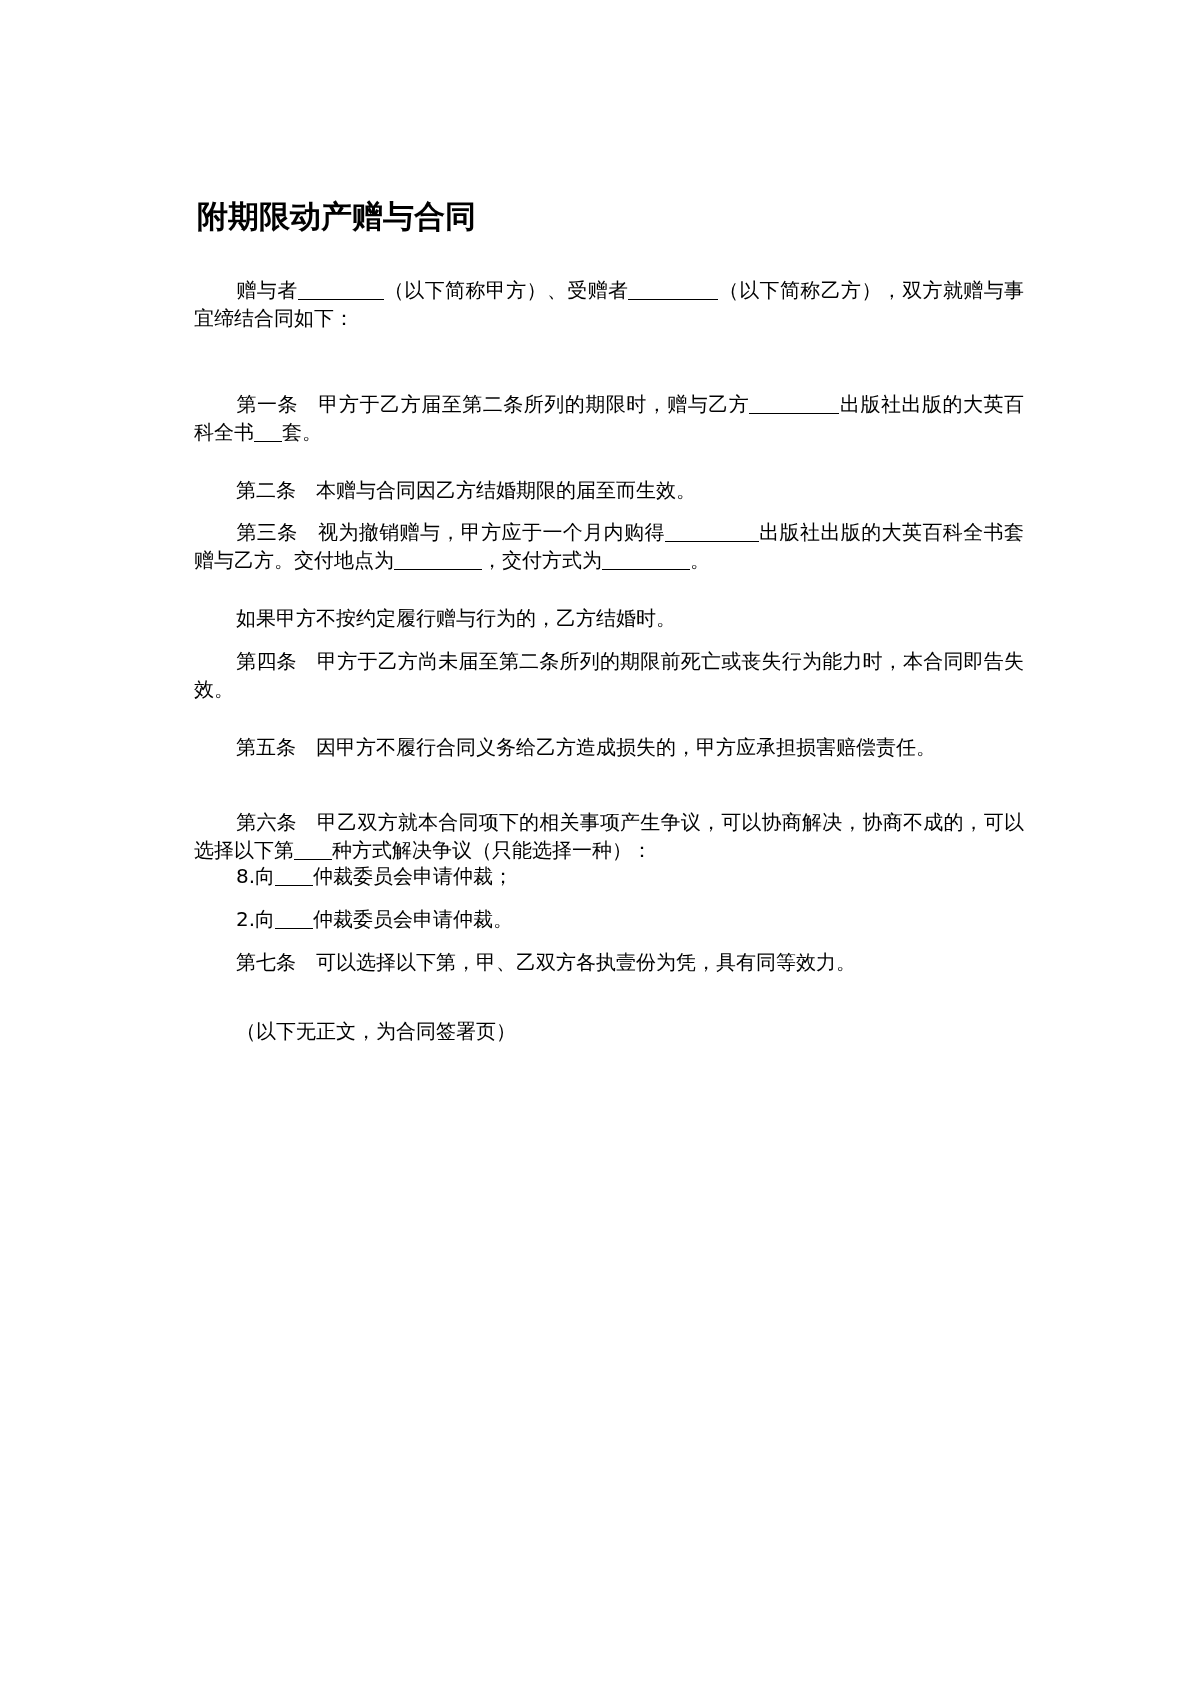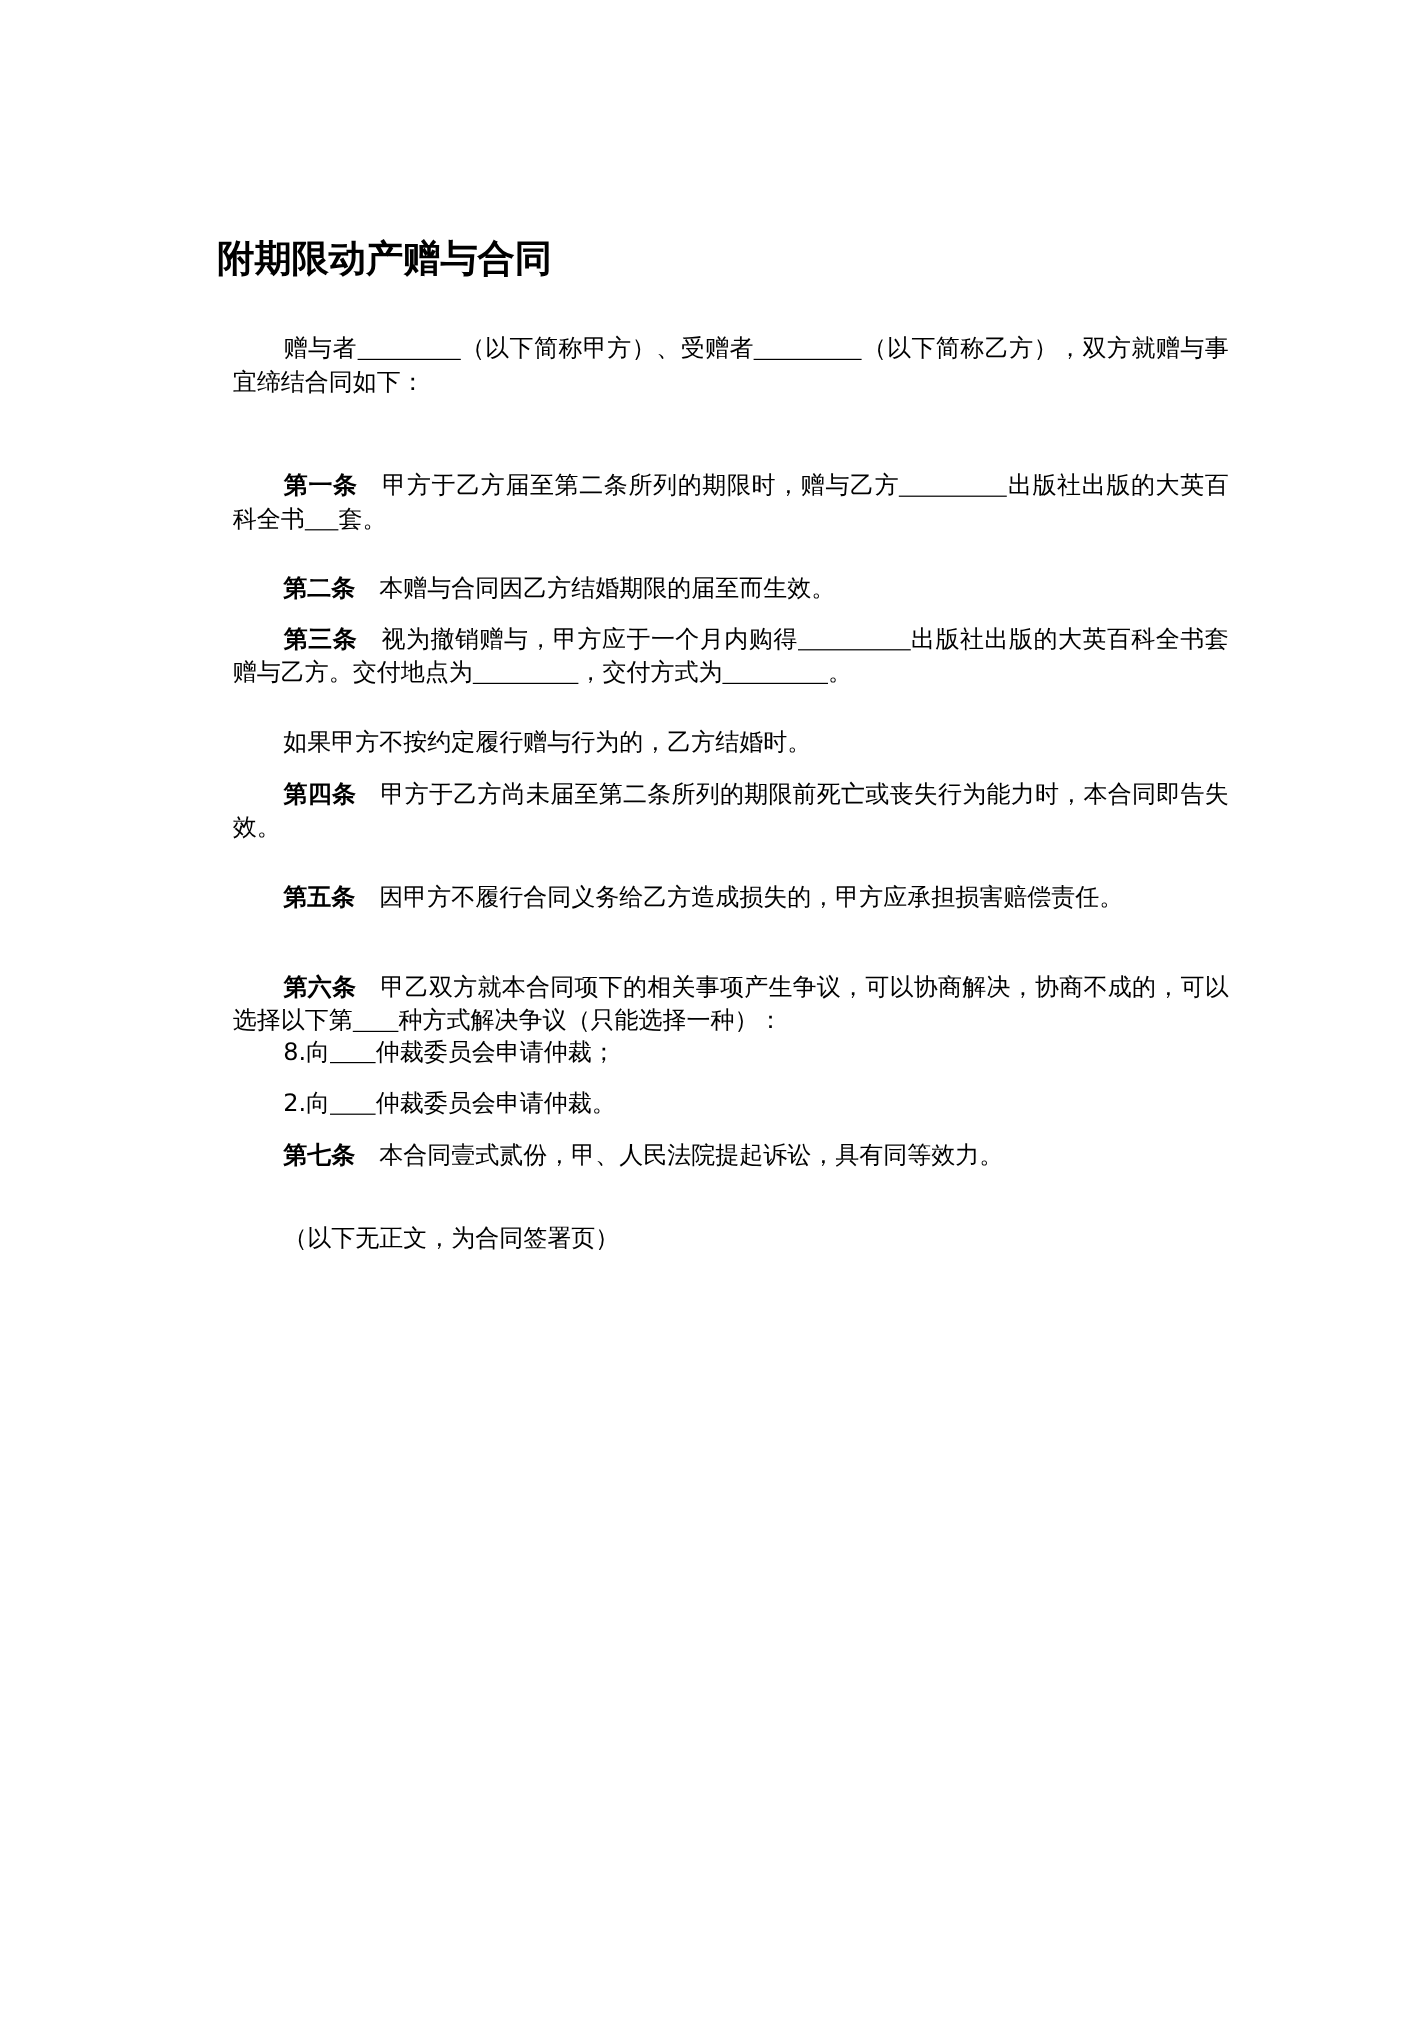--- a/index.html
+++ b/index.html
@@ -1,24 +1,24 @@
 <!DOCTYPE html>
 <html><head>
 <meta charset="utf-8">
 <style>
   html, body { margin: 0; padding: 0; background: #ffffff; }
   body { width: 1190px; height: 1683px; position: relative; overflow: hidden;
          font-family: "DejaVu Sans", "Liberation Sans", sans-serif; color: #000; }
   .page { position: absolute; left: 181px; top: 0; width: 830px; }
-  .title { position: absolute; top: 196px; left: 0; font-size: 31px; font-weight: bold;
+  .title { position: absolute; top: 196px; left: 16px; font-size: 31px; font-weight: bold;
            letter-spacing: 0px; white-space: nowrap; line-height: 40px; }
   .para { position: absolute; left: 0; width: 830px; font-size: 20px; line-height: 28px;
           text-align: justify; margin-left: 13px; }
   .para .ind { display: inline-block; width: 42px; }
-  .b { font-weight: bold; }
+  .b { font-weight: normal; }
   .gap { display: inline-block; width: 20px; }
   .blank { display: inline-block; border-bottom: 1px solid #000; height: 20px; vertical-align: -3px; }
   .w90 { width: 86px; } .w88 { width: 90px; } .w24 { width: 40px; } .w36 { width: 38px; }
   .w92 { width: 94px; } .w70 { width: 88px; }
 </style>
 </head>
 <body>
 
 <div class="page">
   <div class="title">附期限动产赠与合同</div>
@@ -57,19 +57,19 @@
 
   <div class="para" style="top:862px;">
     <span class="ind"></span><span>8.向</span><span class="blank w36"></span><span>仲裁委员会申请仲裁；</span>
   </div>
 
   <div class="para" style="top:905px;">
     <span class="ind"></span><span>2.向</span><span class="blank w36"></span><span>仲裁委员会申请仲裁。</span>
   </div>
 
   <div class="para" style="top:948px;">
-    <span class="ind"></span><span class="b">第七条</span><span class="gap"></span><span>本合同壹式贰份，甲、人民法院提起诉讼，具有同等效力。</span>
+    <span class="ind"></span><span class="b">第七条</span><span class="gap"></span><span>可以选择以下第，甲、乙双方各执壹份为凭，具有同等效力。</span>
   </div>
 
   <div class="para" style="top:1017px;">
     <span class="ind"></span><span>（以下无正文，为合同签署页）</span>
   </div>
 </div>
 
 </body></html>

